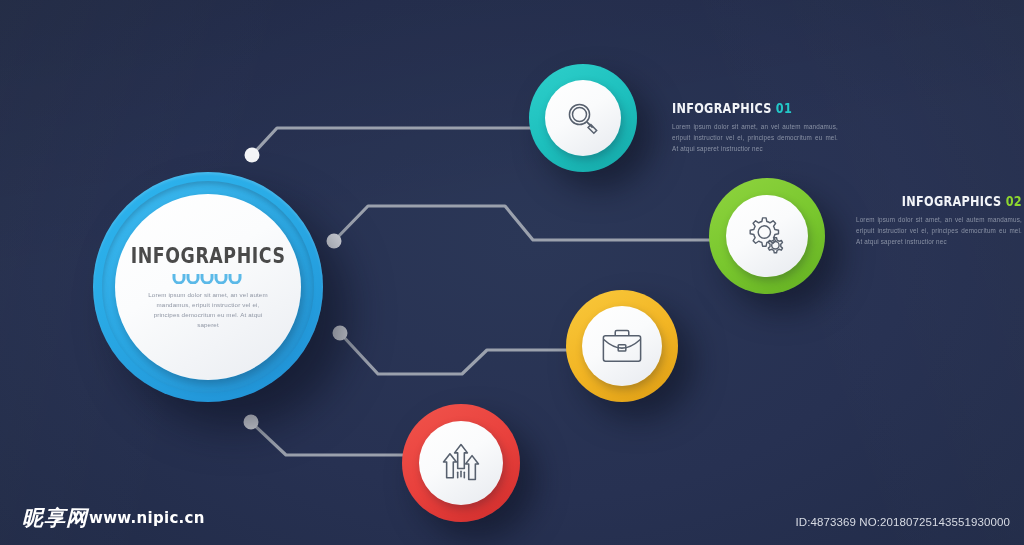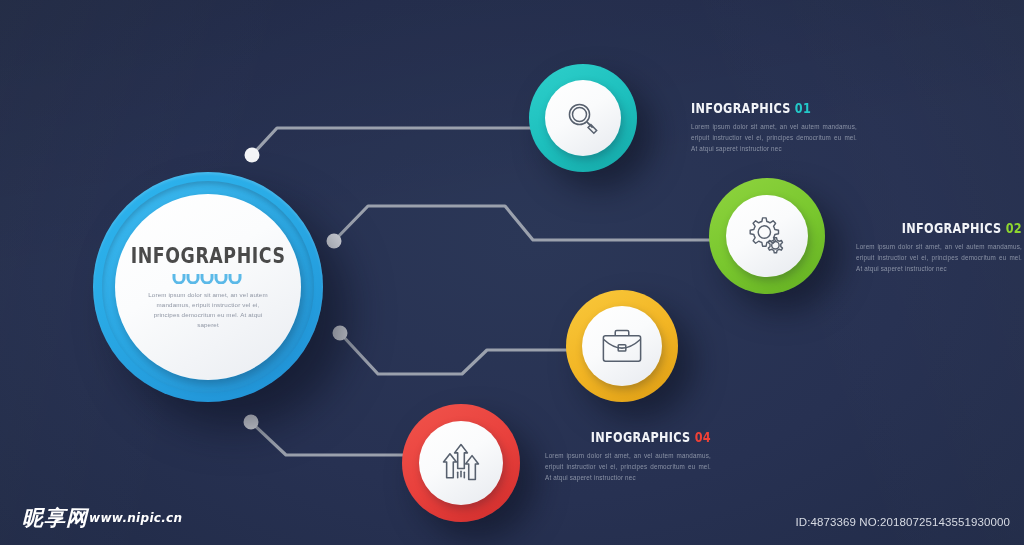--- a/index.html
+++ b/index.html
@@ -153,22 +153,22 @@
   .tb-num { font-weight: 700; }
   .tb-desc {
     font-size: 6.3px;
     line-height: 1.72;
     color: #8b93a6;
     text-align: justify;
     letter-spacing: 0.18px;
   }
   .text-block.align-right .tb-title { text-align: right; }
 
-  #tblock-1 { left: 672px; top: 100px; margin-left: 19px; }
-  #tblock-2 { left: 856px; top: 220px; }
+  #tblock-1 { left: 672px; top: 100px; }
+  #tblock-2 { left: 856px; top: 193px; }
   #tblock-3 { left: 704px; top: 323px; }
   #tblock-4 { left: 545px; top: 429px; }
 
   
   .footer-watermark {
     position: absolute;
     left: 22px;
     bottom: 13px;
     display: flex;
     align-items: center;
@@ -176,23 +176,22 @@
   }
   .wm-cn {
     font-size: 21px;
     font-weight: 700;
     color: #ffffff;
     font-family: "DejaVu Sans", sans-serif;
     letter-spacing: 1px;
     font-style: italic;
   }
   .wm-url {
-    font-size: 12px;
+    font-size: 15px;
     font-weight: 700;
-    font-style: italic;
     color: #ffffff;
     font-family: "DejaVu Sans", sans-serif;
     letter-spacing: 0.3px;
   }
   .footer-id {
     position: absolute;
     right: 14px;
     bottom: 17px;
     font-size: 11.5px;
     color: #d7dbe4;
@@ -306,27 +305,20 @@
 
   <div class="text-block align-right" id="tblock-2">
     <div class="tb-title">
       <span>INFOGRAPHICS</span>
       <span class="tb-num" style="color: rgb(142, 214, 47);">02</span>
     </div>
     <div class="tb-desc">Lorem ipsum dolor sit amet, an vel autem mandamus, eripuit instructior vel ei, principes democritum eu mel. At atqui saperet instructior nec</div>
   </div>
 
 
-  <div class="text-block align-right" id="tblock-4">
-    <div class="tb-title">
-      <span>INFOGRAPHICS</span>
-      <span class="tb-num" style="color: rgb(239, 65, 54);">04</span>
-    </div>
-    <div class="tb-desc">Lorem ipsum dolor sit amet, an vel autem mandamus, eripuit instructior vel ei, principes democritum eu mel. At atqui saperet instructior nec</div>
-  </div>
 
   <div class="footer-watermark">
     <span class="wm-cn">昵享网</span>
     <span class="wm-url">www.nipic.cn</span>
   </div>
   <div class="footer-id">ID:4873369 NO:20180725143551930000</div>
 
 </div>
 
 </body></html>

